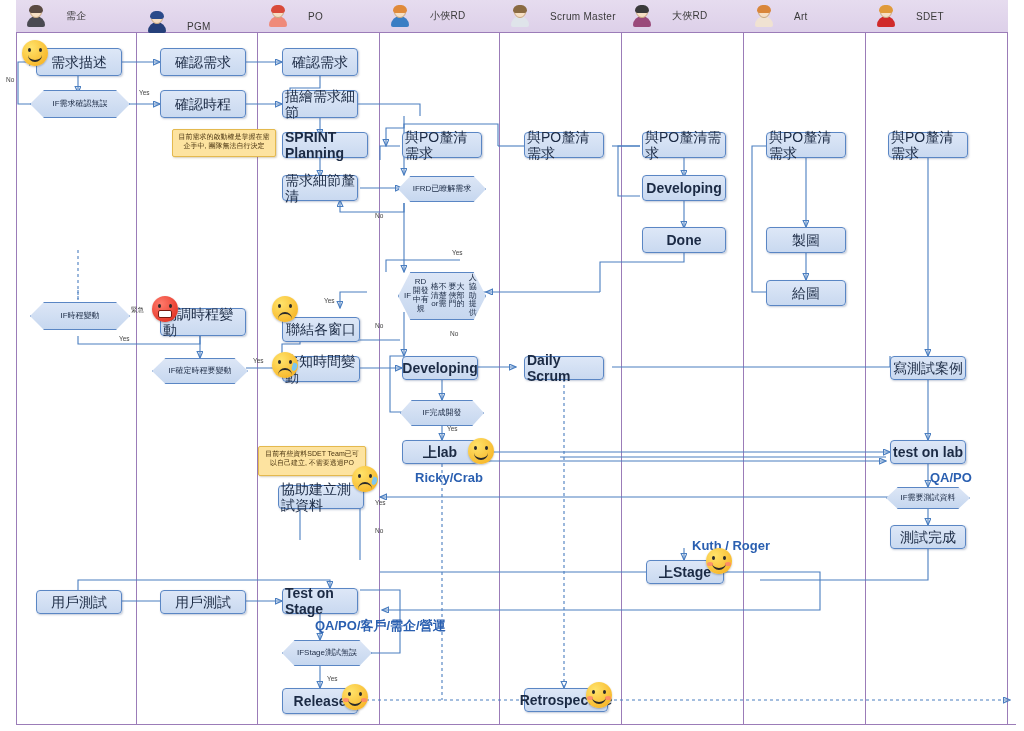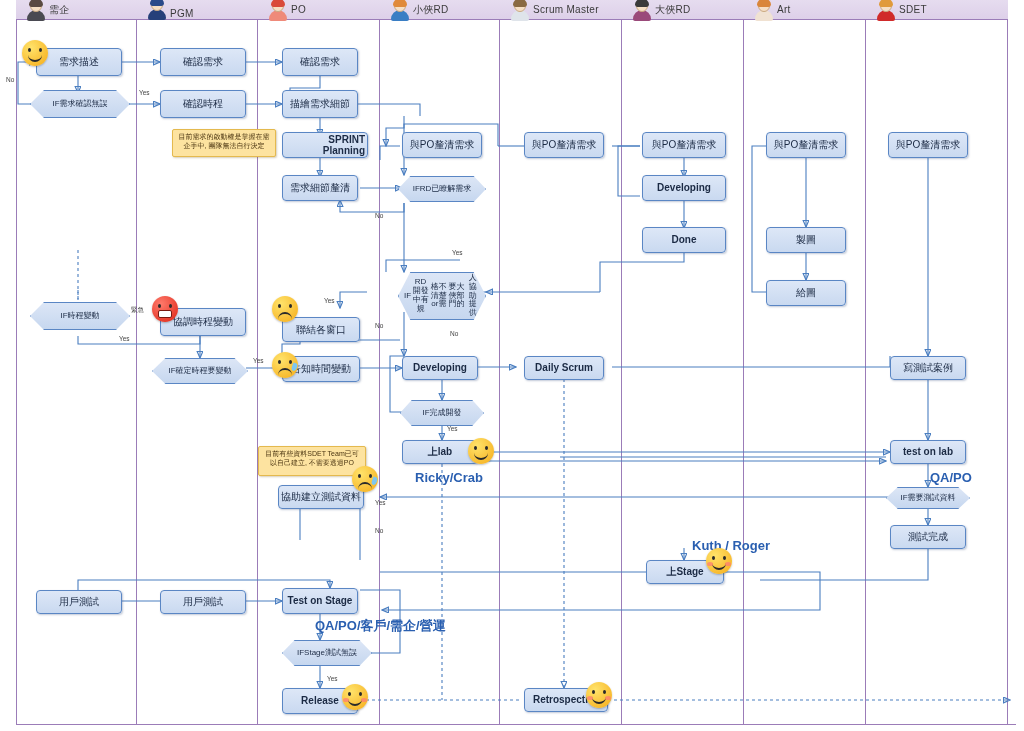--- a/index.html
+++ b/index.html
@@ -2,37 +2,37 @@
 <html><head>
 <meta charset="utf-8">
 <style>
   html,body{margin:0;padding:0;background:#ffffff;}
   body{font-family:"Liberation Sans","DejaVu Sans",sans-serif;}
   #canvas{position:relative;width:1024px;height:731px;overflow:hidden;background:#fff;}
 
   
   .lane-col{position:absolute;top:0;bottom:6px;border-right:1.5px solid #9b7cb8;box-sizing:border-box;}
   .lane-col.first{border-left:1.5px solid #9b7cb8;}
-  .lane-head{position:absolute;top:0;height:20px;box-sizing:border-box;
+  .lane-head{position:absolute;top:0;height:33px;box-sizing:border-box;
              background:linear-gradient(180deg,#e6dcef 0%,#ddd0e9 100%);
              border-bottom:1.5px solid #9b7cb8;
-             display:flex;align-items:center;gap:3px;padding-left:10px;}
+             display:flex;align-items:center;gap:20px;padding-left:10px;}
   .lane-head .lbl{font-size:10px;color:#3a3a3a;letter-spacing:.3px;}
   .frame-bottom{position:absolute;left:16px;right:8px;height:1.5px;background:#9b7cb8;bottom:6px;}
 
   
   .avatar{position:relative;width:20px;height:20px;flex:0 0 20px;}
   .avatar .head{position:absolute;left:4px;top:0px;width:12px;height:12px;border-radius:50%;
                 background:#f6dfc4;border:1px solid #c9a982;box-sizing:border-box;z-index:2;}
   .avatar .hair{position:absolute;left:3px;top:-1px;width:14px;height:8px;border-radius:7px 7px 3px 3px;z-index:3;}
   .avatar .body{position:absolute;left:1px;top:10px;width:18px;height:11px;border-radius:9px 9px 2px 2px;z-index:1;}
 
   
   .node{position:absolute;box-sizing:border-box;display:flex;align-items:center;justify-content:center;
-        text-align:right;font-size:10px;color:#1b2a44;line-height:1.15;
+        text-align:left;font-size:14px;color:#1b2a44;line-height:1.15;
         background:linear-gradient(180deg,#dde7f7 0%,#c9d9f0 100%);
         border:1px solid #5a86c4;border-radius:4px;
         box-shadow:1px 1px 2px rgba(80,100,140,.35);padding:1px 2px;}
   .node.en{font-weight:bold;}
   .node.plain{font-weight:normal;}
 
   .diamond{position:absolute;box-sizing:border-box;display:flex;align-items:center;justify-content:center;
            text-align:center;font-size:8px;color:#1b2a44;line-height:1.1;
            background:linear-gradient(180deg,#dce6f6 0%,#c6d7ef 100%);
            border:1px solid #5a86c4;

